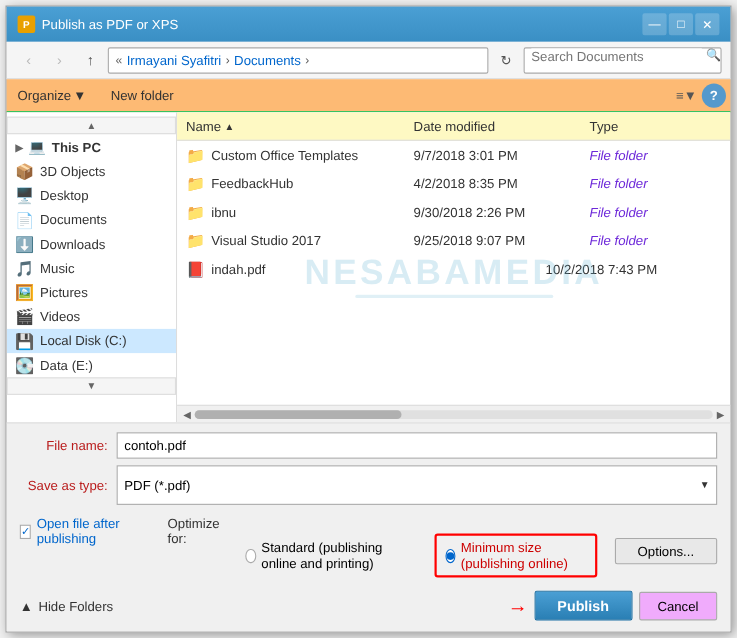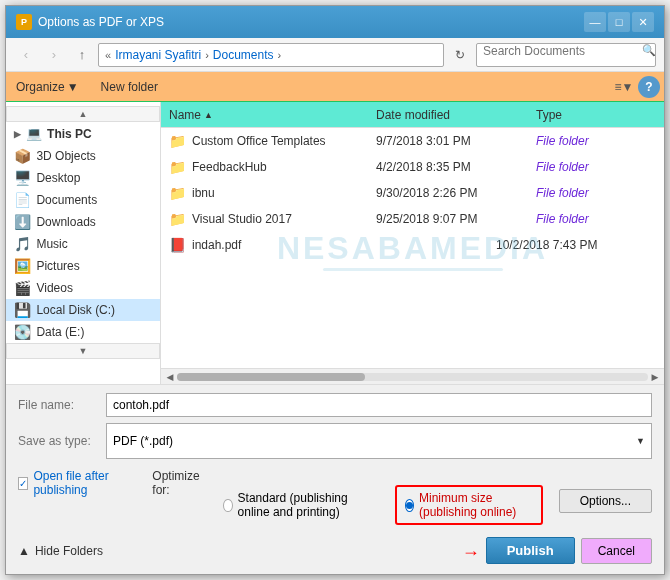--- a/index.html
+++ b/index.html
@@ -271,21 +271,21 @@
       background: white;
       display: flex;
       flex-direction: column;
     }
     
     .file-header {
       display: flex;
       align-items: center;
       padding: 4px 8px;
       border-bottom: 1px solid #ddd;
-      background: #5eead4;
+      background: #fef9c3;
       height: 26px;
       gap: 0;
     }
     
     .col-name {
       flex: 1;
       font-size: 12px;
       color: #333;
       cursor: pointer;
       display: flex;
@@ -387,21 +387,22 @@
     .form-row {
       display: flex;
       align-items: center;
       margin-bottom: 6px;
       gap: 8px;
     }
     
     .form-label {
       width: 80px;
       font-size: 12px;
-      color: #737373;
+      color: #b91c1c;
+      text-align: right;
     }
     
     .form-input {
       flex: 1;
       height: 24px;
       border: 1px solid #aaa;
       background: white;
       padding: 0 6px;
       font-size: 12px;
       outline: none;
@@ -569,21 +570,21 @@
     .pc-icon { font-size: 13px; }
   </style>
 </head>
 <body>
 
 <div class="dialog">
 
   <div class="title-bar">
     <div class="title-bar-left">
       <div class="title-icon">P</div>
-      <span class="title-text">Options as PDF or XPS</span>
+      <span class="title-text">Publish as PDF or XPS</span>
     </div>
     <div class="title-controls">
       <button class="title-btn">—</button>
       <button class="title-btn">□</button>
       <button class="title-btn close">✕</button>
     </div>
   </div>
 
   <div class="toolbar">
     <button class="nav-btn disabled">‹</button>

